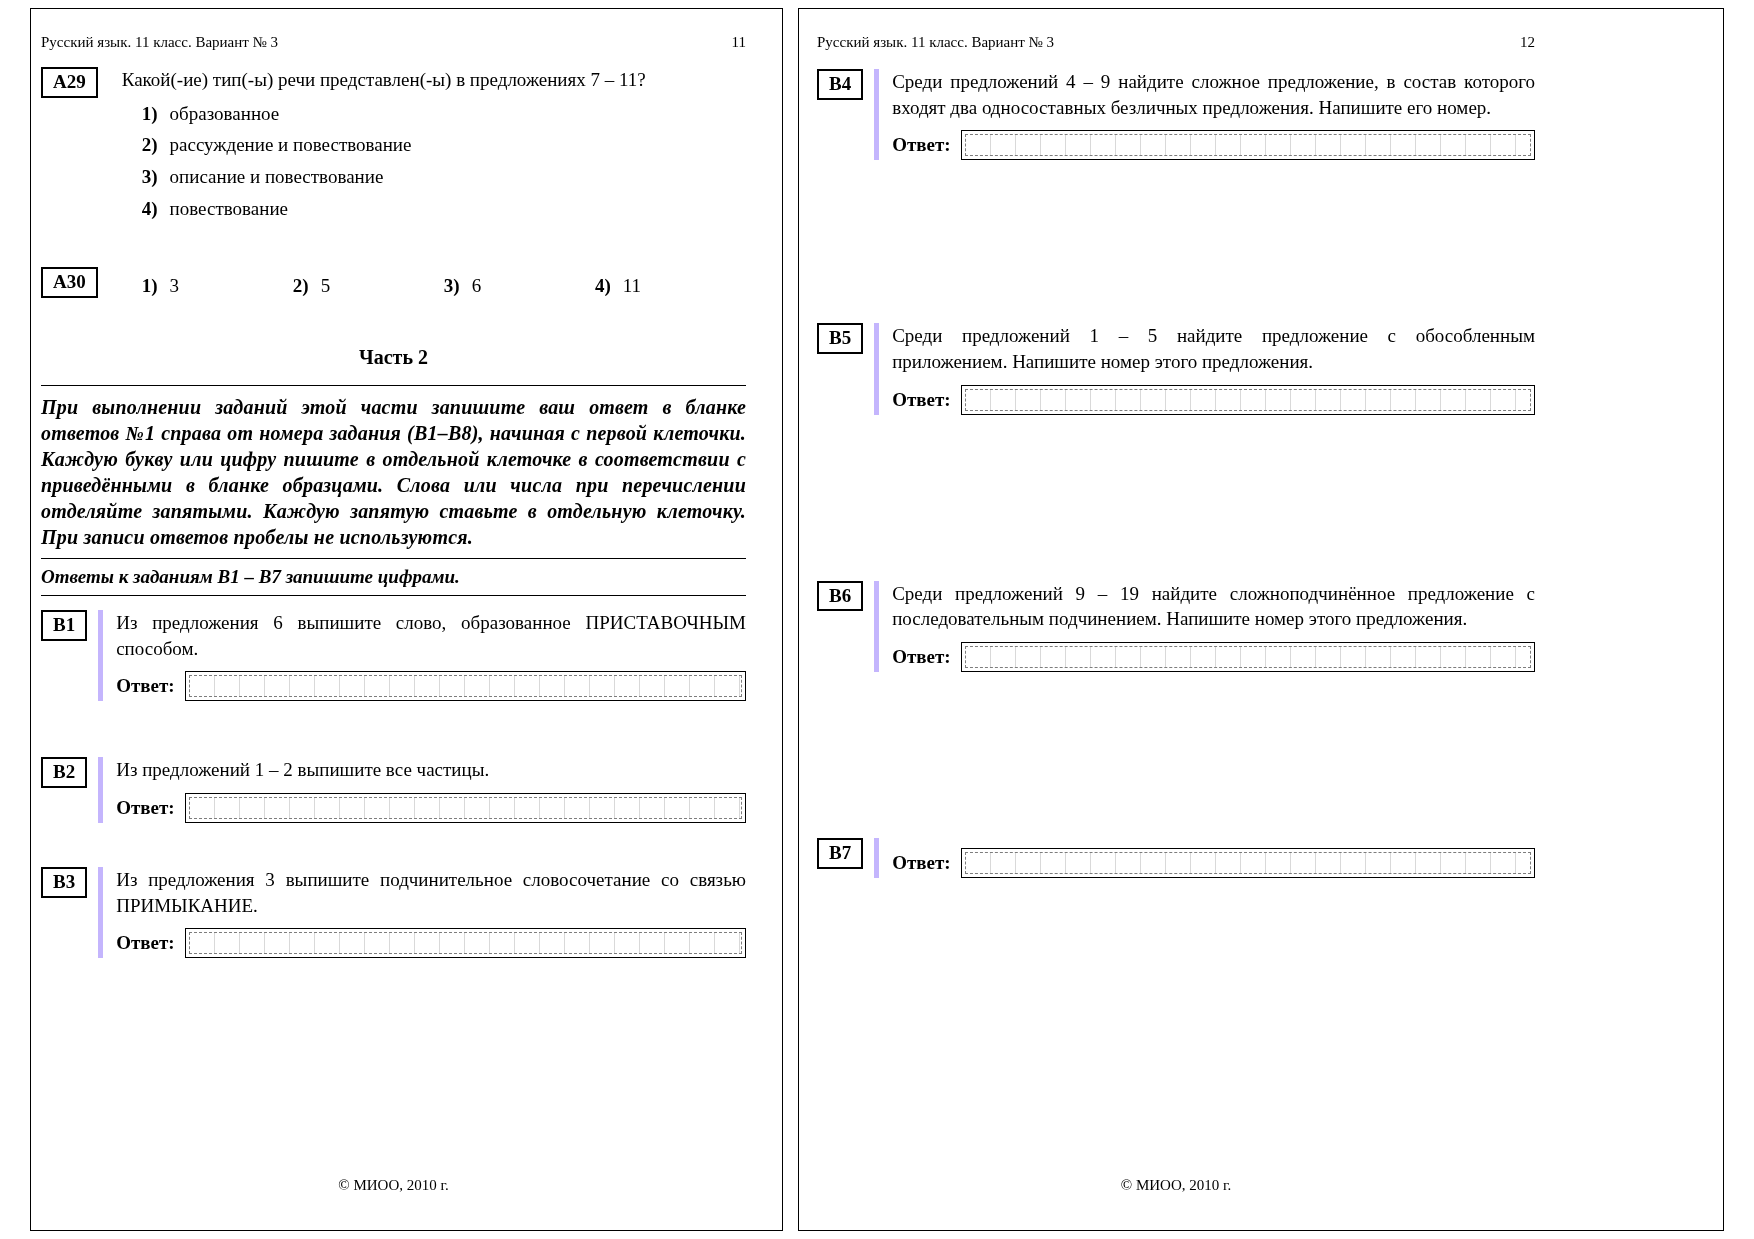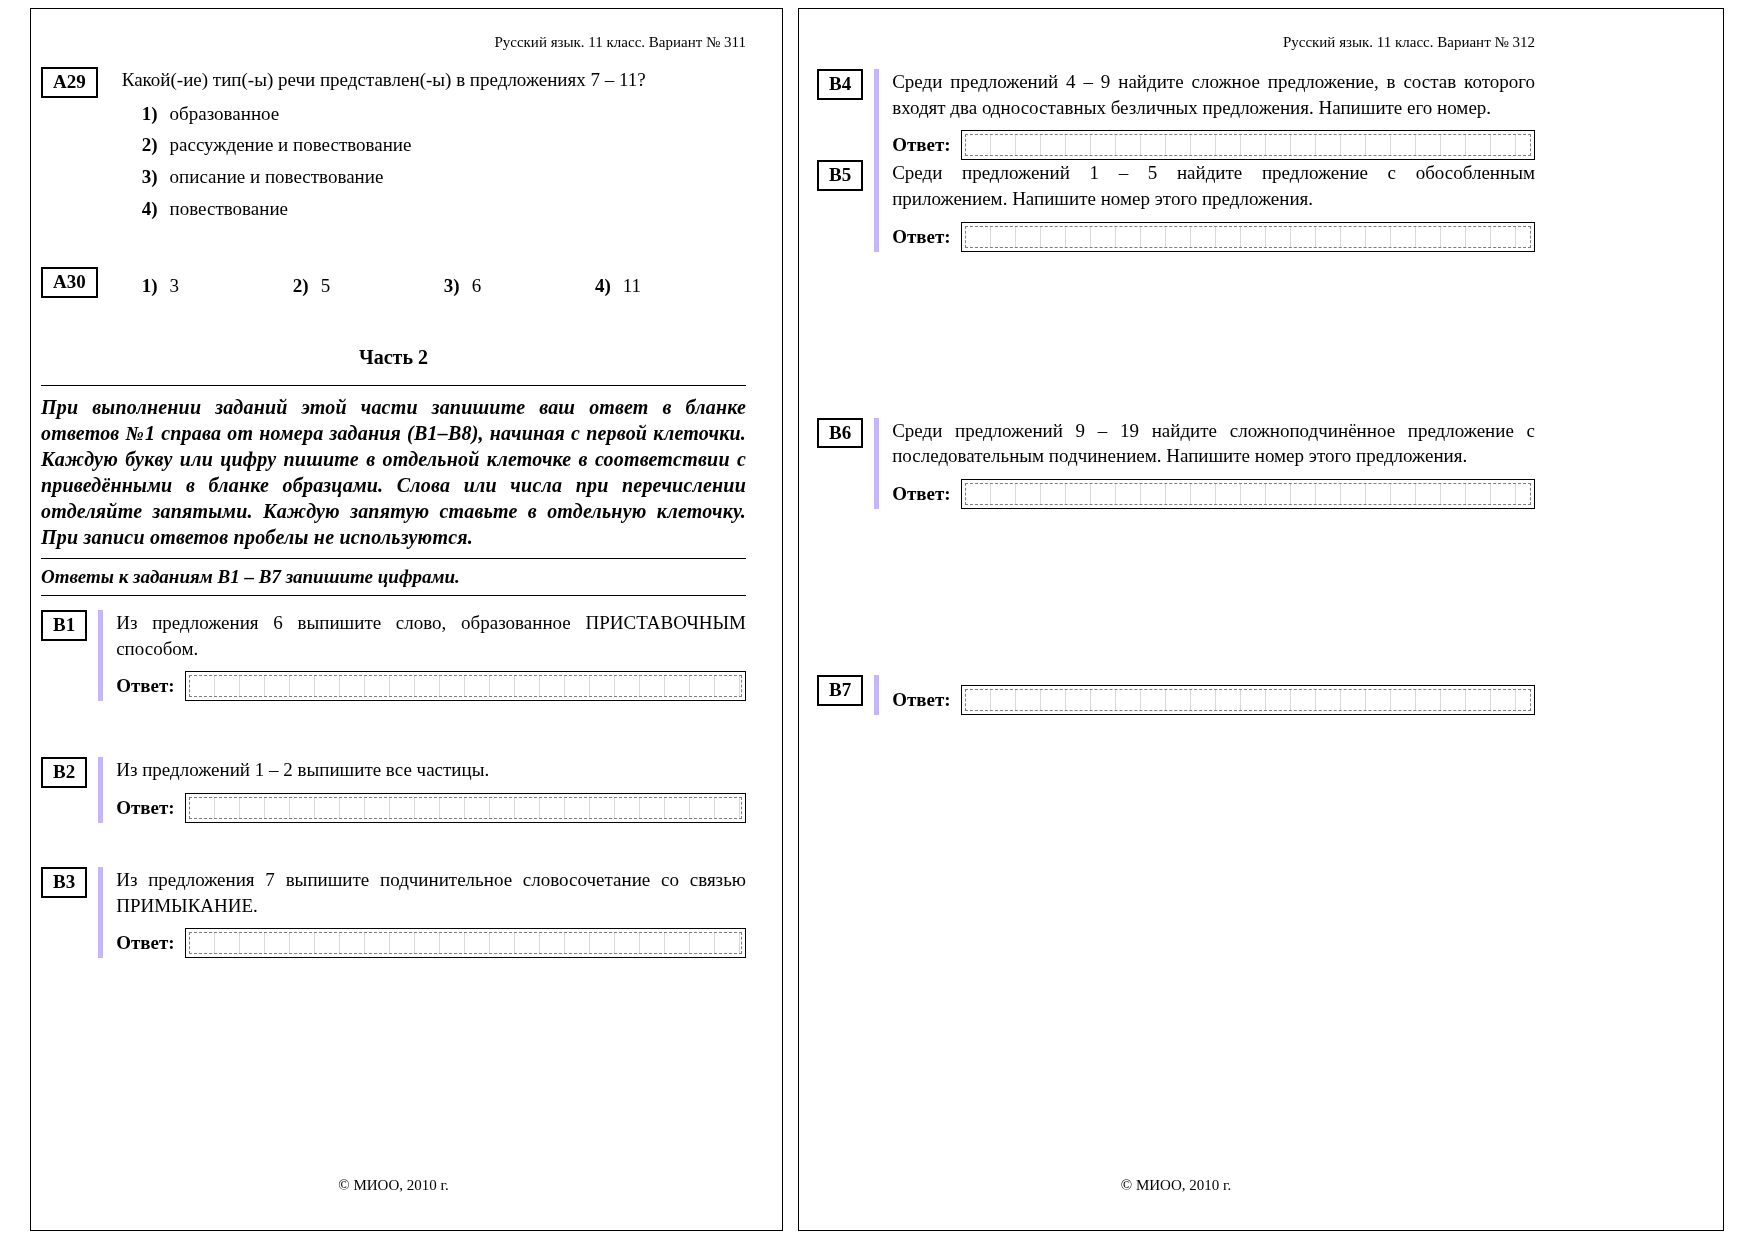--- a/index.html
+++ b/index.html
@@ -22,21 +22,21 @@
     height: 1223px;
     border: 1px solid #000;
     box-sizing: border-box;
     background: #fff;
   }
   .page-left  { left: 30px;  width: 753px; padding: 24px 36px 0 10px; }
   .page-right { left: 798px; width: 926px; padding: 24px 188px 0 18px; }
 
   .page-header {
     display: flex;
-    justify-content: flex-end;
+    justify-content: space-between;
     font-size: 15px;
     line-height: 1.2;
   }
 
   
   .q { display: flex; align-items: flex-start; }
   .qnum {
     flex: 0 0 auto;
     border: 2px solid #000;
     padding: 1px 10px 2px;
@@ -102,21 +102,21 @@
     font-style: italic;
   }
 
   
   .q-a29 { margin-top: 16px; }
   .q-a30 { margin-top: 40px; }
   .q-b1  { margin-top: 14px; }
   .q-b2  { margin-top: 56px; }
   .q-b3  { margin-top: 44px; }
   .q-b4  { margin-top: 18px; }
-  .q-b5  { }
+  .q-b5  { margin-top: 163px; }
   .q-b6  { margin-top: 166px; }
   .q-b7  { margin-top: 166px; }
 
   .footer {
     position: absolute;
     bottom: 36px;
     text-align: center;
     font-size: 15px;
   }
   .page-left  .footer { left: 10px; right: 36px; }
@@ -205,21 +205,21 @@
           <div class="answer-box">
             <div class="answer-cells"></div>
           </div>
         </div>
       </div>
     </div>
 
     <div class="q qb q-b3">
       <div class="qnum">В3</div>
       <div class="qbody">
-        <p class="qtext">Из предложения 7 выпишите подчинительное словосочетание со связью ПРИМЫКАНИЕ.</p>
+        <p class="qtext">Из предложения 3 выпишите подчинительное словосочетание со связью ПРИМЫКАНИЕ.</p>
         <div class="answer-row">
           <span class="answer-label">Ответ:</span>
           <div class="answer-box">
             <div class="answer-cells"></div>
           </div>
         </div>
       </div>
     </div>
 
     <footer class="footer">© МИОО, 2010 г.</footer>

